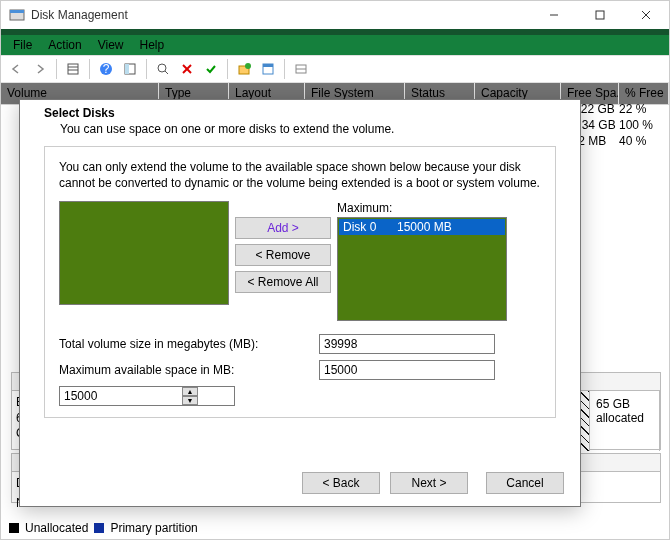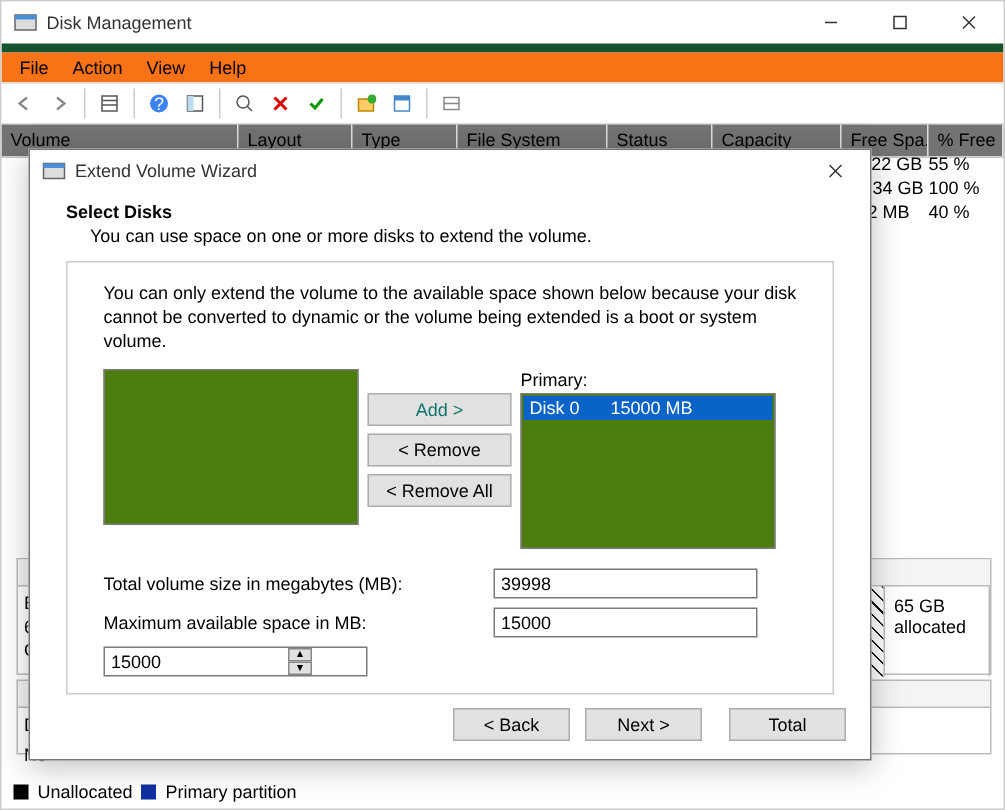--- a/index.html
+++ b/index.html
@@ -6,21 +6,21 @@
 body { background: #fff; width: 670px; height: 540px; overflow: hidden; position: relative; border: 1px solid #ccc; }
 
 
 .titlebar { height: 34px; display:flex; align-items:center; padding: 0 0 0 8px; background:#fff; border-bottom:6px solid #14532d; }
 .titlebar .icon { width:16px; height:16px; margin-right:6px; }
 .titlebar .title { flex:1; color:#333; }
 .winbtn { width:46px; height:30px; display:flex; align-items:center; justify-content:center; }
 .winbtn svg { stroke:#333; }
 
 
-.menubar { height:20px; display:flex; align-items:center; padding:0 4px; background:#f97316; }
+.menubar { height:20px; display:flex; align-items:center; padding:0 4px; background:#15803d; }
 .menubar span { padding:2px 8px; }
 
 
 .toolbar { height:28px; display:flex; align-items:center; padding:0 4px; border-top:1px solid #e0e0e0; border-bottom:1px solid #e0e0e0; gap:2px; background:#fff; }
 .tbtn { width:22px; height:22px; display:flex; align-items:center; justify-content:center; border:1px solid transparent; }
 .tsep { width:1px; height:20px; background:#ccc; margin:0 3px; }
 
 
 .cols { height:22px; display:flex; border-bottom:1px solid #d0d0d0; background:#737373; }
 .col { border-right:1px solid #e0e0e0; padding:3px 6px; white-space:nowrap; overflow:hidden; }
@@ -46,29 +46,29 @@
 .sw { width:10px; height:10px; display:inline-block; }
 
 
 .modal { position:absolute; left:18px; top:98px; width:562px; height:408px; background:#fff; border:1px solid #777; box-shadow:0 4px 20px rgba(0,0,0,0.25); }
 .modal .mtitle { height:28px; display:flex; align-items:center; padding:0 8px; }
 .modal .mtitle .t { flex:1; color:#333; }
 .modal .close { width:30px; height:24px; display:flex; align-items:center; justify-content:center; }
 .modal .content { padding: 6px 24px 0 24px; }
 .modal h3 { font-weight:bold; font-size:12px; margin-bottom:2px; }
 .modal .sub { padding-left:16px; margin-bottom:10px; }
-.modal .box { border:1px solid #ccc; padding:12px 14px 8px 24px; margin-top:6px; position:relative; }
+.modal .box { border:1px solid #ccc; padding:12px 14px 8px 14px; margin-top:6px; position:relative; }
 .modal .expl { margin-bottom:10px; line-height:1.35; }
 .modal .listsrow { display:flex; align-items:flex-start; gap:6px; }
 .modal .listcol .lab { margin-bottom:2px; }
 .modal .listbox { width:170px; height:104px; border:1px solid #7a7a7a; background:#4d7c0f; font-size:11px; padding:1px; }
 .modal .listbox .sel { background:#0a64c8; color:#fff; padding:1px 4px; display:flex; }
 .modal .midbtns { display:flex; flex-direction:column; gap:5px; width:96px; margin-top:16px; }
 .modal .btn { border:1px solid #adadad; background:#e1e1e1; height:22px; display:flex; align-items:center; justify-content:center; cursor:default; }
-.modal .btn.disabled { color:#0f766e;text-align:center; }
+.modal .btn.disabled { color:#6d28d9;text-align:center; }
 .modal .fields { margin-top:10px; }
 .modal .frow { display:flex; align-items:center; height:26px; }
 .modal .frow .fl { width:260px; }
 .modal .frow .fv { width:140px; }
 .modal input[type=text] { width:176px; height:20px; border:1px solid #7a7a7a; padding:1px 4px; font-size:12px; }
 .modal .spinwrap { position:relative; width:176px; }
 .modal .spinbtns { position:absolute; right:1px; top:1px; width:16px; height:18px; display:flex; flex-direction:column; }
 .modal .spinbtns div { flex:1; border:1px solid #888; background:#e1e1e1; display:flex; align-items:center; justify-content:center; font-size:7px; line-height:1; }
 .modal .footer { position:absolute; bottom:12px; right:16px; display:flex; gap:10px; }
 .modal .footer .btn { width:78px; }
@@ -180,33 +180,33 @@
   <div class="tbtn">
       <svg width="14" height="14">
         <rect x="2" y="3" width="10" height="8" fill="none" stroke="#888"></rect>
         <line x1="2" y1="7" x2="12" y2="7" stroke="#888"></line>
       </svg>
     </div>
 </div>
 
 <div class="cols">
   <div class="col" style="width:158px">Volume</div>
+  <div class="col" style="width:70px">Type</div>
   <div class="col" style="width:76px">Layout</div>
-  <div class="col" style="width:70px">Type</div>
   <div class="col" style="width:100px">File System</div>
   <div class="col" style="width:70px">Status</div>
   <div class="col" style="width:86px">Capacity</div>
   <div class="col" style="width:58px">Free Spa...</div>
   <div class="col" style="flex:1">% Free</div>
 </div>
 
 <div class="datarows">
   <div class="drow">
       <span>11,22 GB</span>
-      <span>55 %</span>
+      <span>22 %</span>
     </div>
   <div class="drow">
       <span>24,34 GB</span>
       <span>100 %</span>
     </div>
   <div class="drow">
       <span>202 MB</span>
       <span>40 %</span>
     </div>
 </div>
@@ -239,49 +239,36 @@
 <div class="legend">
   <span class="sw" style="background:#000"></span>
   <span>Unallocated</span>
   <span class="sw" style="background:#1030a0"></span>
   <span>Primary partition</span>
 </div>
 
 <div class="wm"><span>NESABA</span><span class="m">MEDIA</span></div>
 
 <div class="modal">
-  <div class="mtitle">
-    <span style="width:16px;height:16px;margin-right:6px"><svg width="16" height="16">
-          <rect x="1" y="3" width="14" height="10" fill="#ddd" stroke="#666"></rect>
-          <rect x="1" y="3" width="14" height="3" fill="#4a90d9"></rect>
-        </svg></span>
-    <span class="t">Extend Volume Wizard</span>
-    <div class="close">
-        <svg width="10" height="10">
-          <line x1="1" y1="1" x2="9" y2="9" stroke="#333"></line>
-          <line x1="9" y1="1" x2="1" y2="9" stroke="#333"></line>
-        </svg>
-      </div>
-  </div>
   <div class="content">
     <h3>Select Disks</h3>
     <div class="sub">You can use space on one or more disks to extend the volume.</div>
     <div class="box">
       <div class="expl">You can only extend the volume to the available space shown below because your disk cannot be converted to dynamic or the volume being extended is a boot or system volume.</div>
       <div class="listsrow">
         <div class="listcol">
           <div class="listbox"></div>
         </div>
         <div class="midbtns">
           <div class="btn disabled">Add &gt;</div>
           <div class="btn">&lt; Remove</div>
           <div class="btn">&lt; Remove All</div>
         </div>
         <div class="listcol">
-          <div class="lab">Primary:</div>
+          <div class="lab">Maximum:</div>
           <div class="listbox">
             <div class="sel">
               <span style="width:54px">Disk 0</span>
               <span>15000 MB</span>
             </div>
           </div>
         </div>
       </div>
       <div class="fields">
         <div class="frow">
@@ -300,15 +287,15 @@
               <div>▼</div>
             </div>
           </div>
         </div>
       </div>
     </div>
   </div>
   <div class="footer">
     <div class="btn">&lt; Back</div>
     <div class="btn">Next &gt;</div>
-    <div class="btn" style="margin-left:8px">Total</div>
+    <div class="btn" style="margin-left:8px">Cancel</div>
   </div>
 </div>
 
 </body></html>

